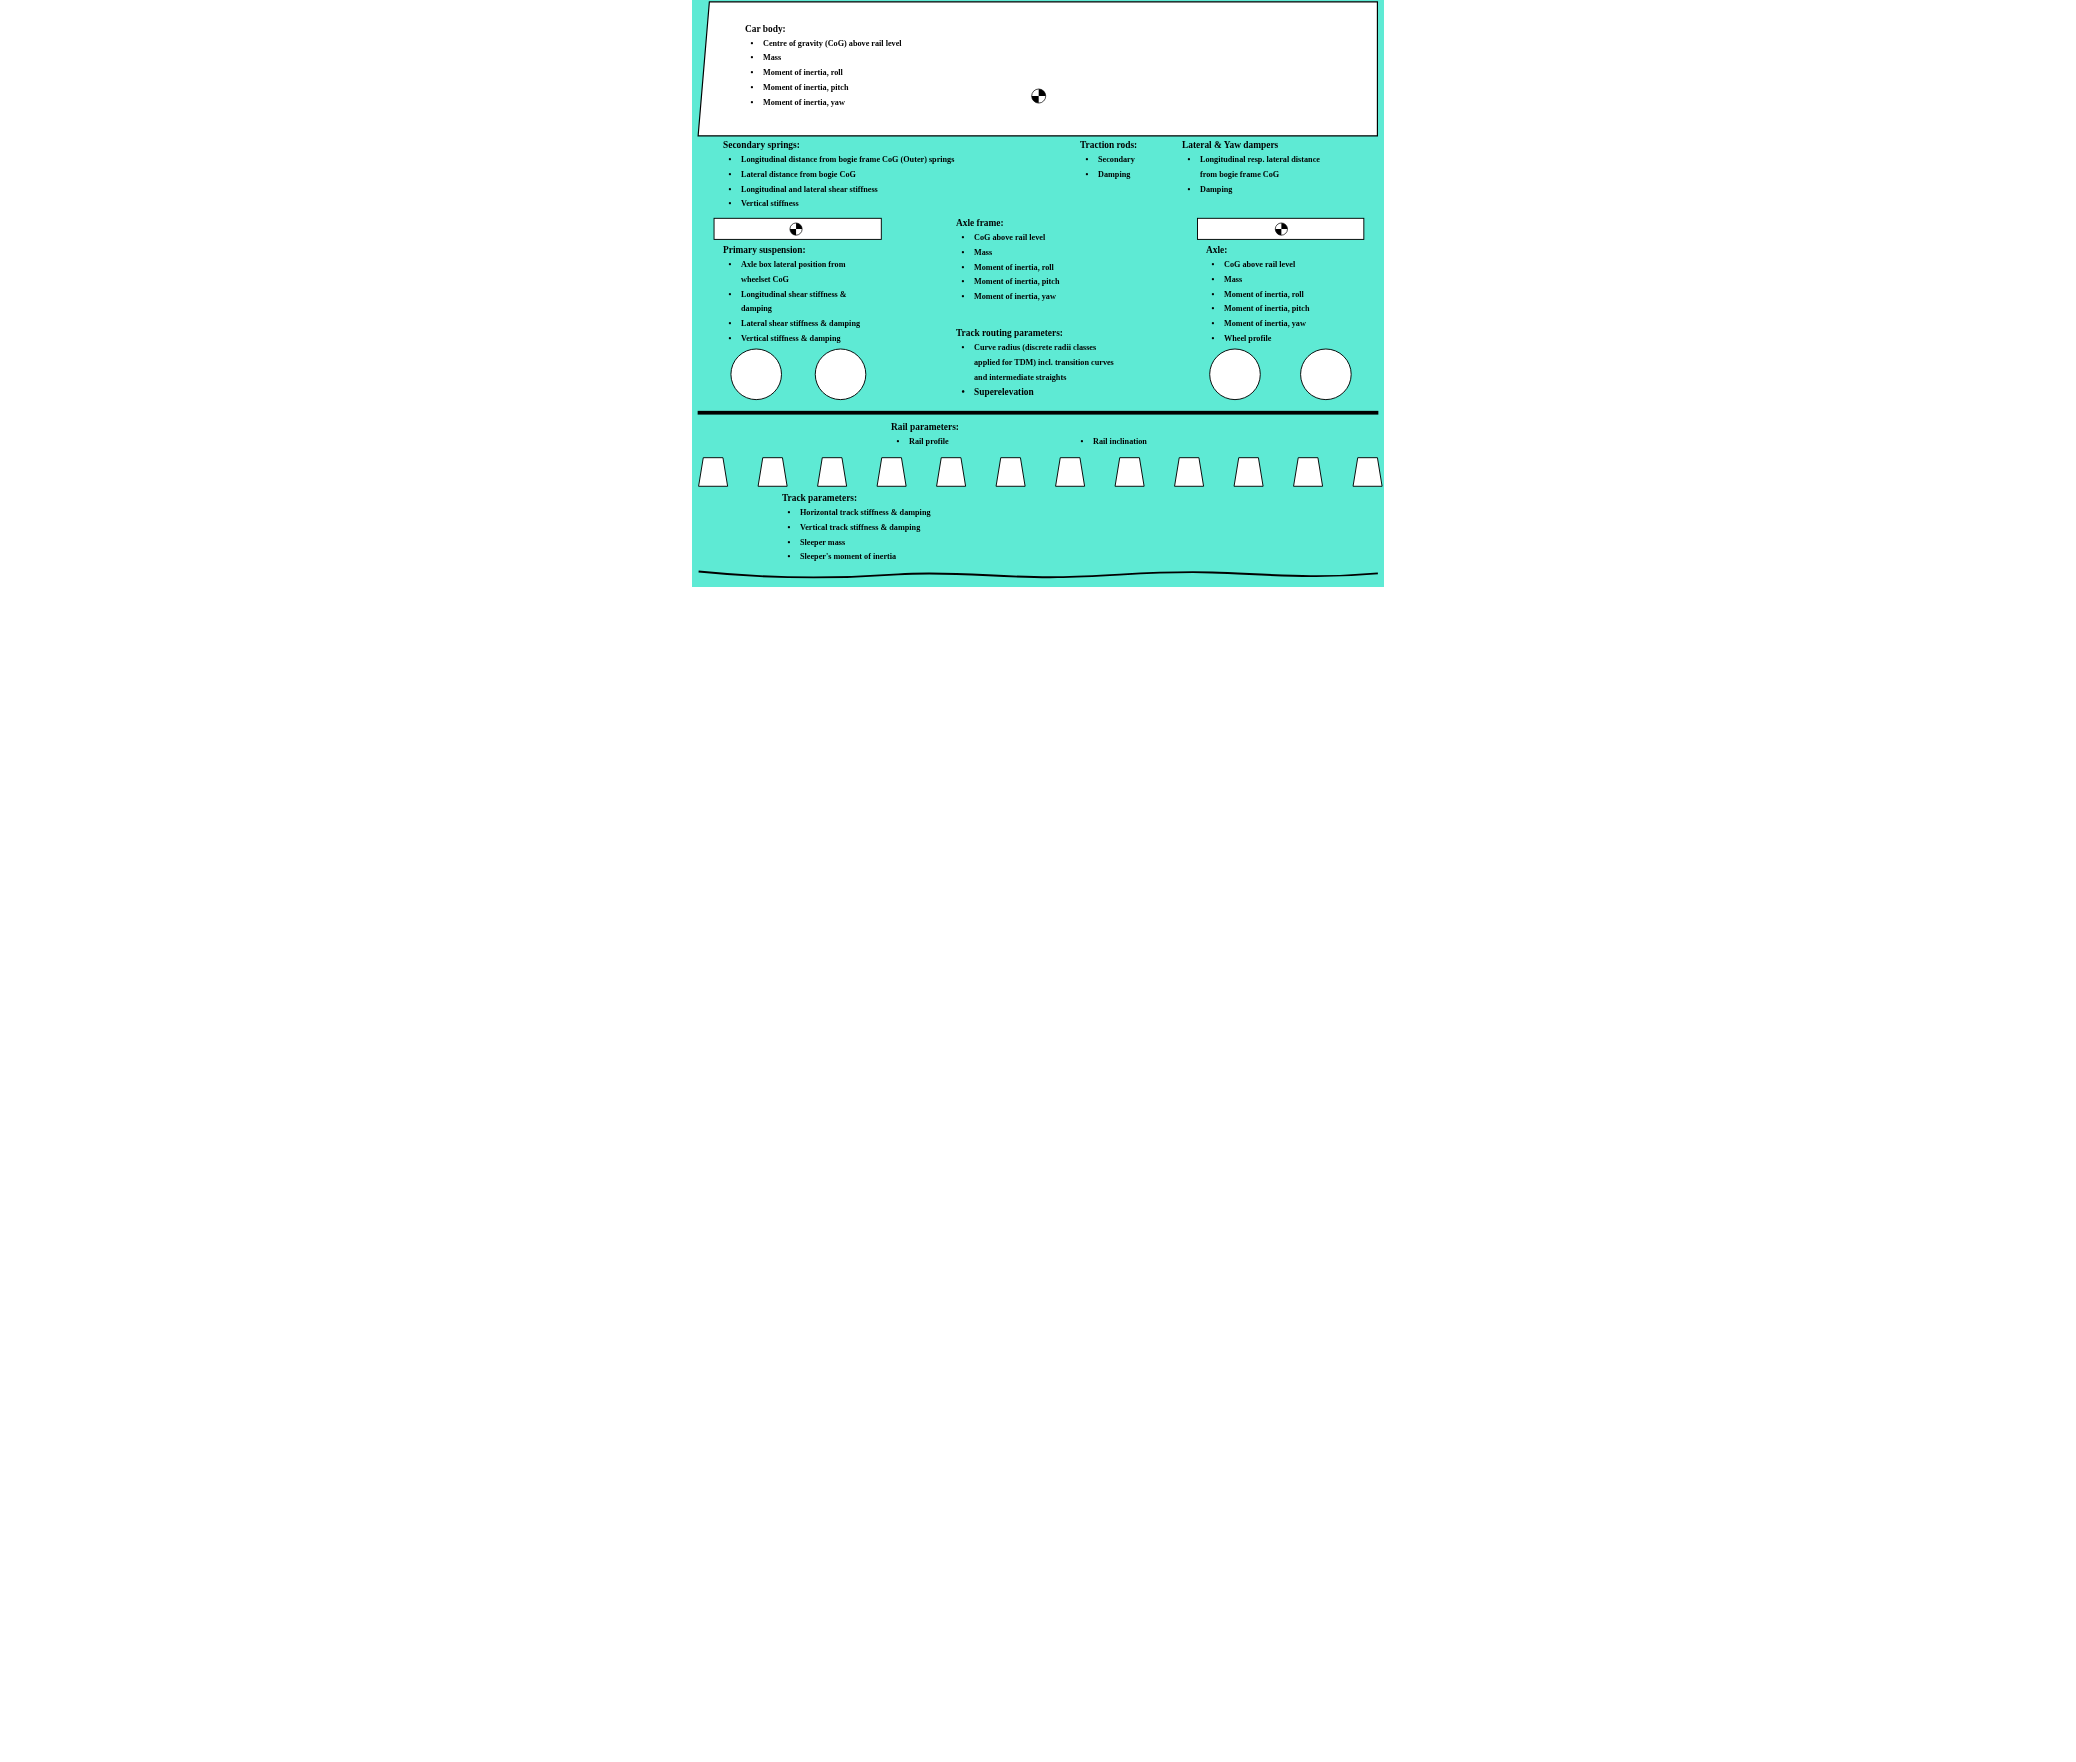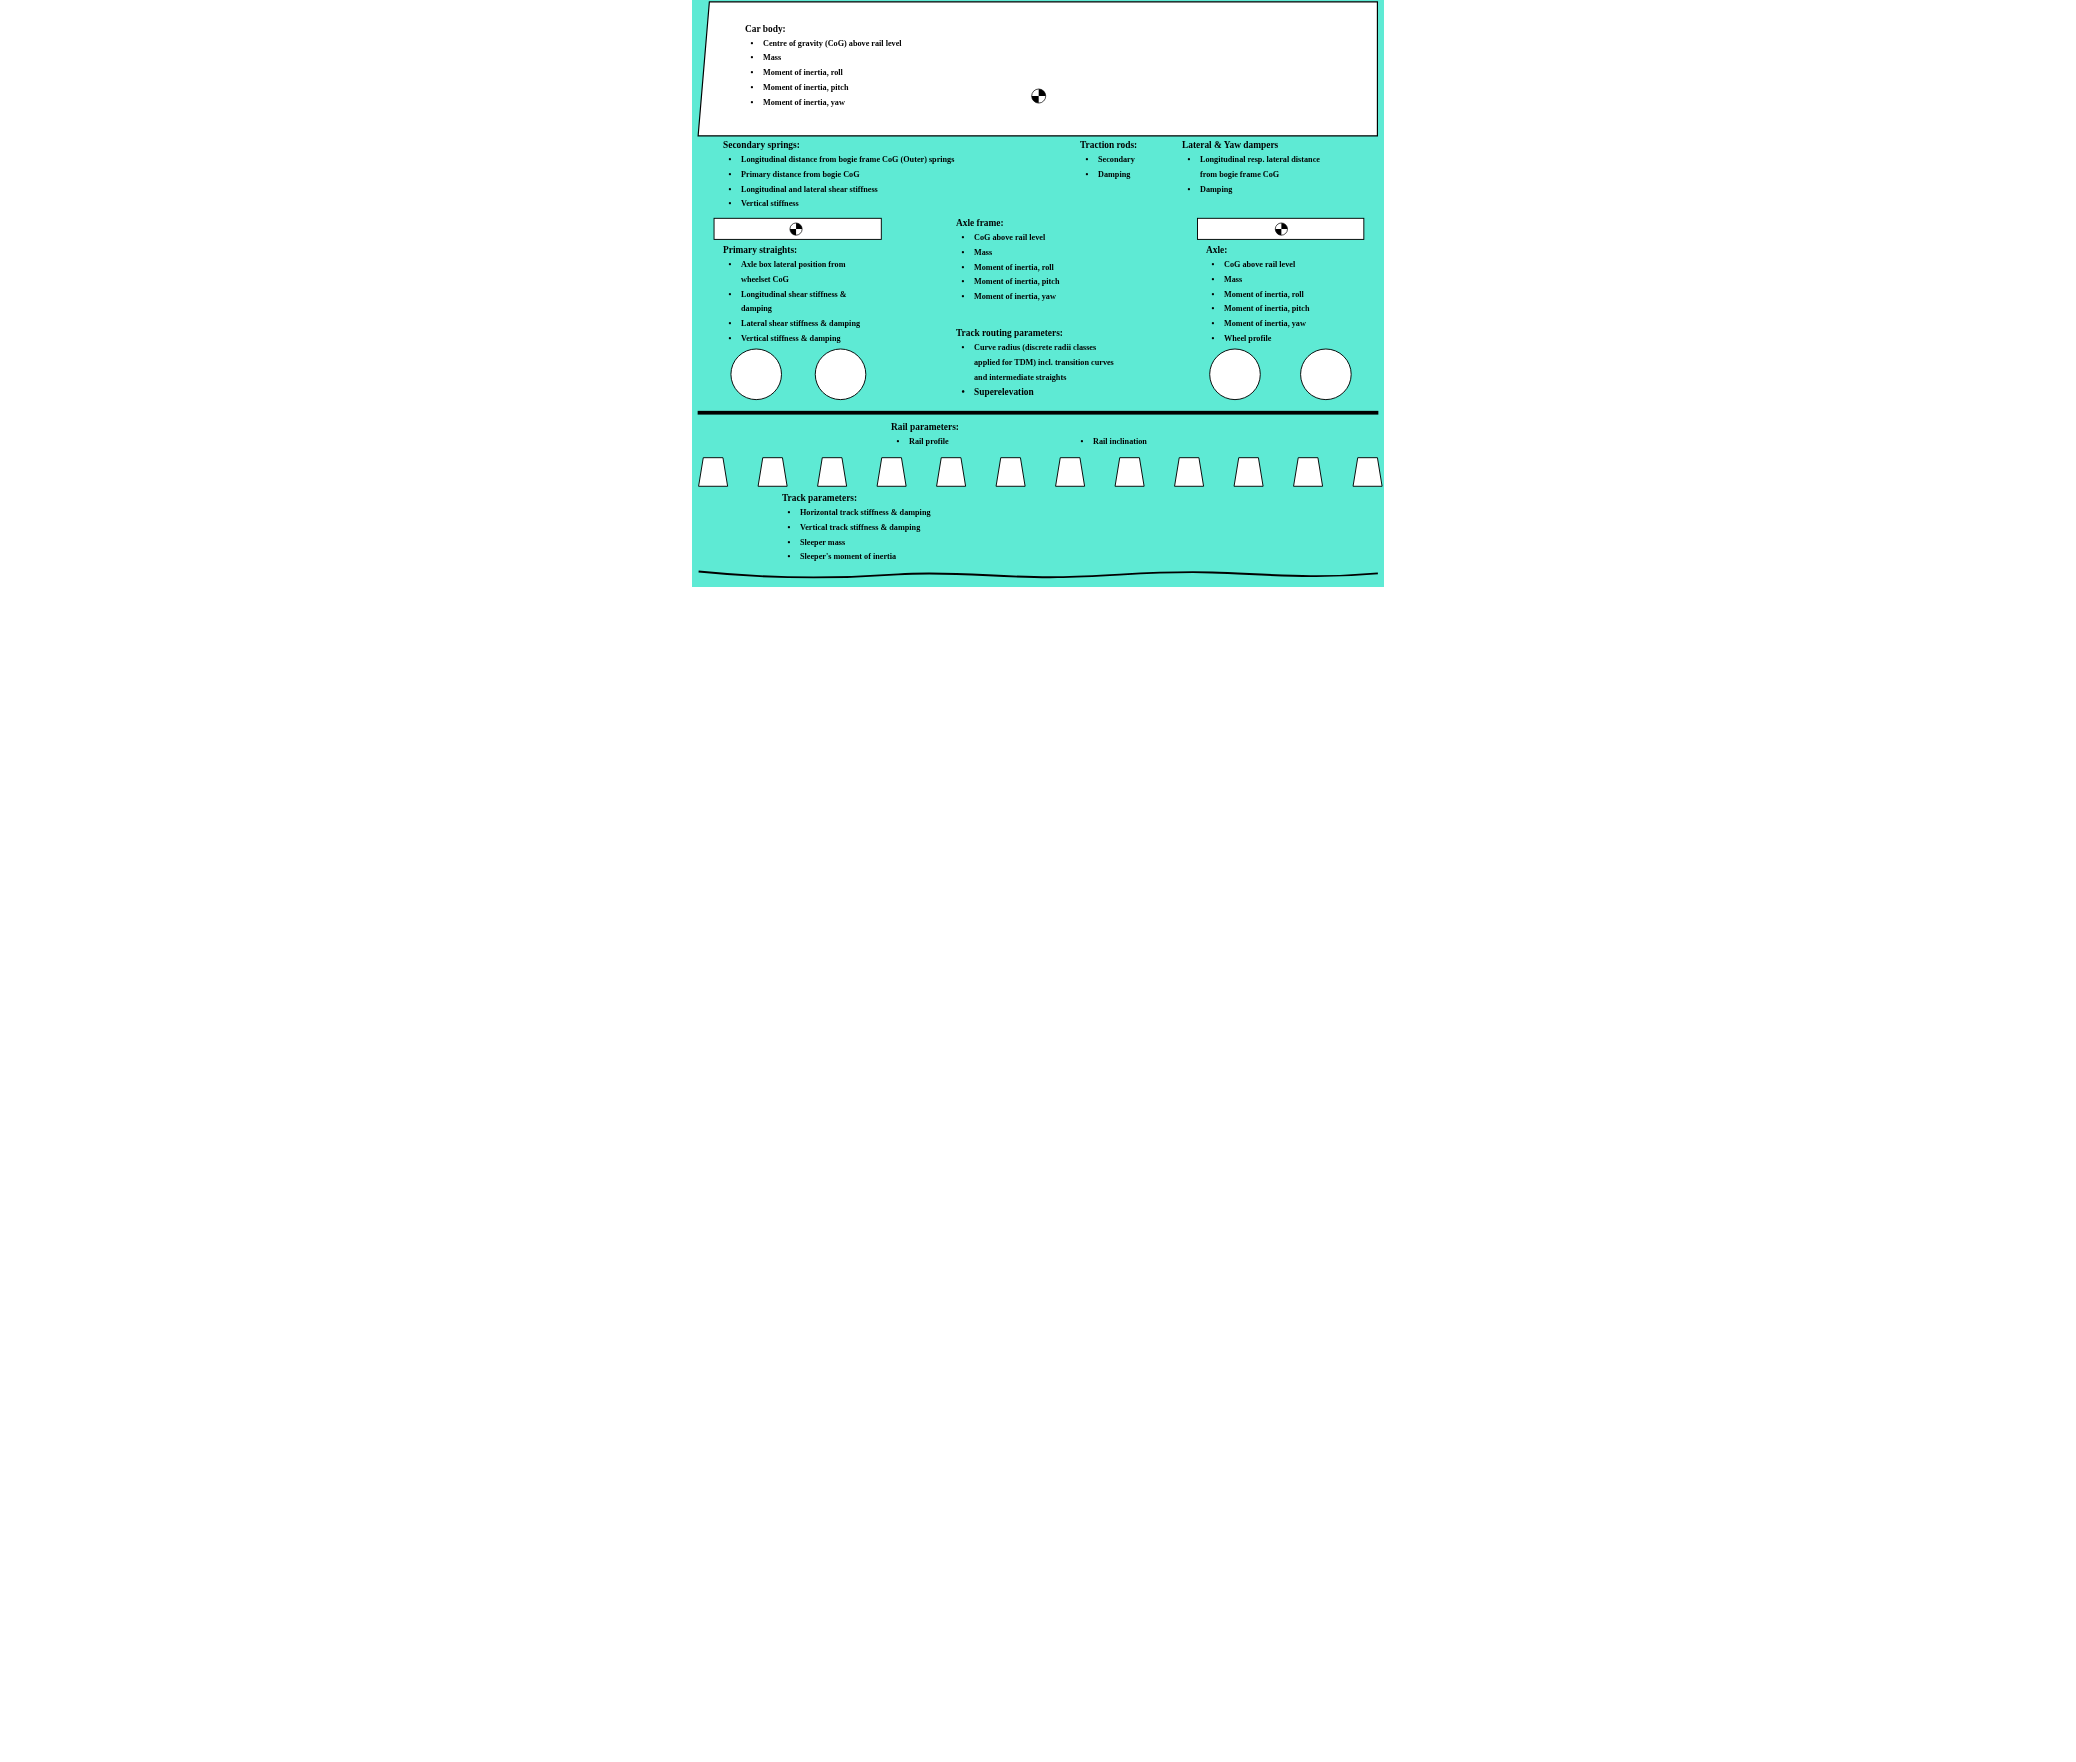--- a/index.html
+++ b/index.html
@@ -91,21 +91,21 @@
       <li>Moment of inertia, roll</li>
       <li>Moment of inertia, pitch</li>
       <li>Moment of inertia, yaw</li>
     </ul>
   </div>
 
   <div class="block" style="left:31px;top:139px;width:361px;">
     <div class="h">Secondary springs:</div>
     <ul class="blist">
       <li>Longitudinal distance from bogie frame CoG (Outer) springs</li>
-      <li>Primary distance from bogie CoG</li>
+      <li>Lateral distance from bogie CoG</li>
       <li>Longitudinal and lateral shear stiffness</li>
       <li>Vertical stiffness</li>
     </ul>
   </div>
 
   <div class="block" style="left:388px;top:139px;width:108px;">
     <div class="h">Traction rods:</div>
     <ul class="blist">
       <li>Secondary</li>
       <li>Damping</li>
@@ -125,21 +125,21 @@
     <ul class="blist">
       <li>CoG above rail level</li>
       <li>Mass</li>
       <li>Moment of inertia, roll</li>
       <li>Moment of inertia, pitch</li>
       <li>Moment of inertia, yaw</li>
     </ul>
   </div>
 
   <div class="block" style="left:31px;top:244px;width:149px;">
-    <div class="h">Primary straights:</div>
+    <div class="h">Primary suspension:</div>
     <ul class="blist">
       <li>Axle box lateral position from wheelset CoG</li>
       <li>Longitudinal shear stiffness &amp; damping</li>
       <li>Lateral shear stiffness &amp; damping</li>
       <li>Vertical stiffness &amp; damping</li>
     </ul>
   </div>
 
   <div class="block" style="left:514px;top:244px;width:173px;">
     <div class="h">Axle:</div>

